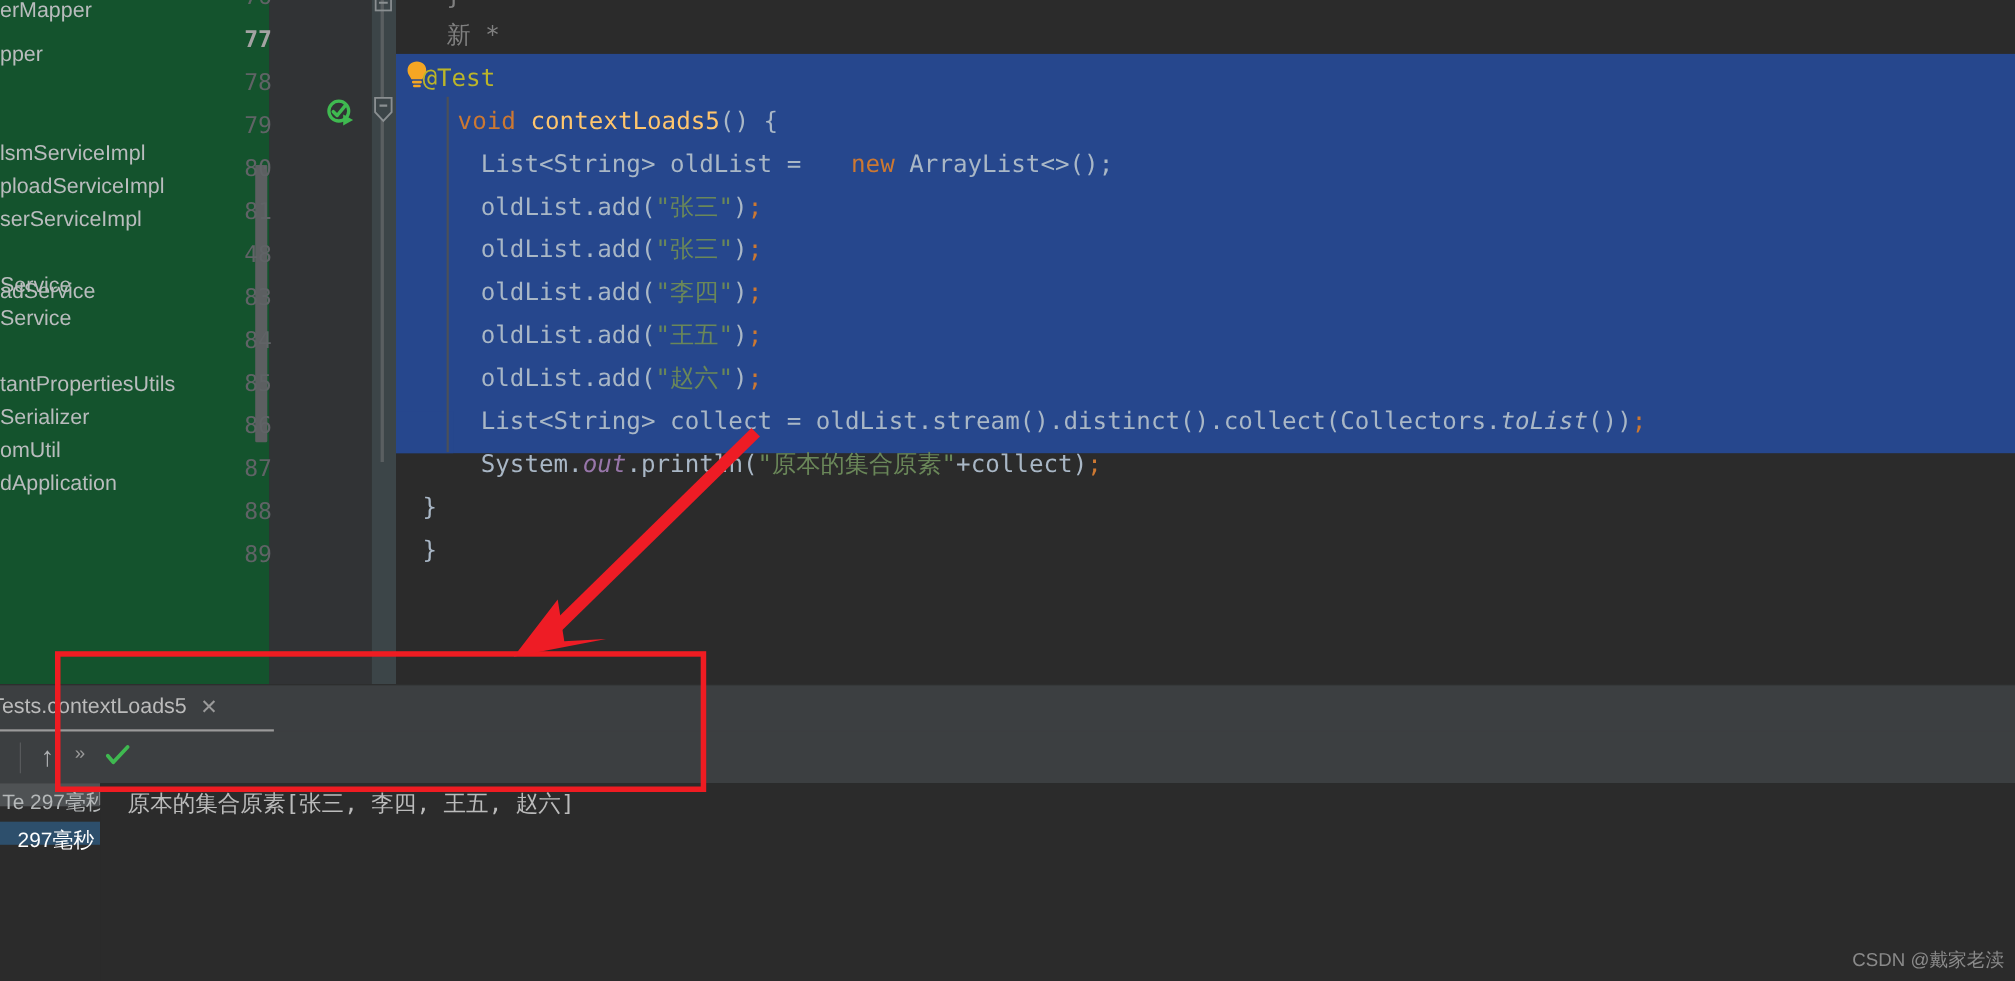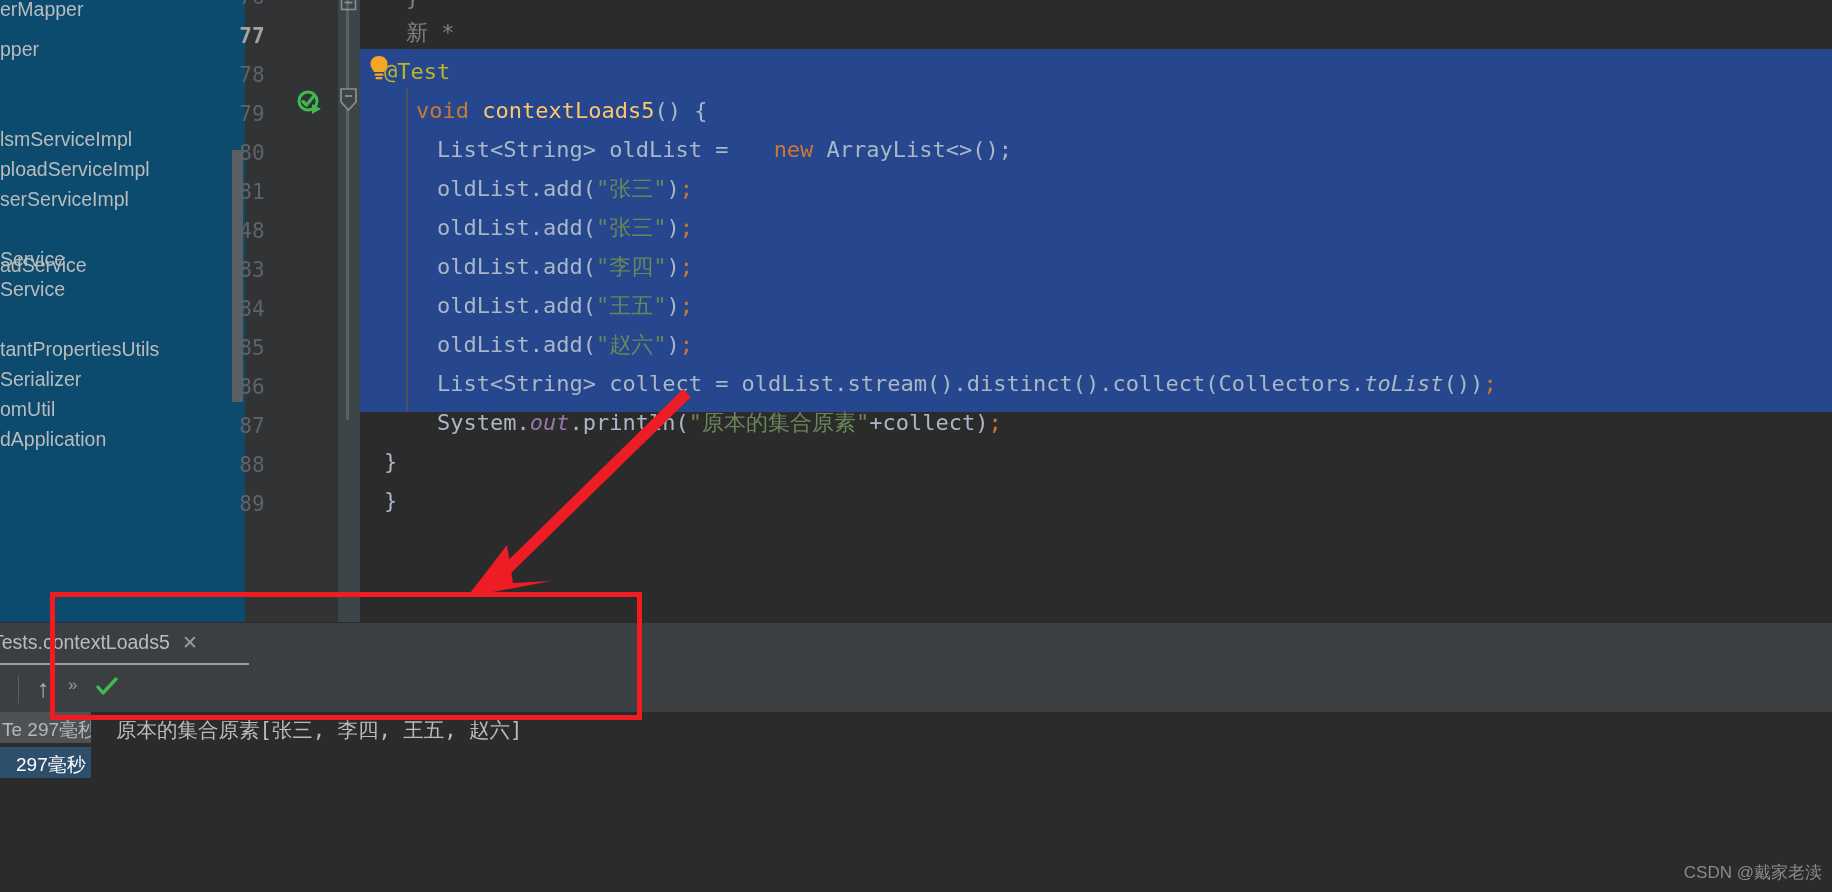--- a/index.html
+++ b/index.html
@@ -7,21 +7,21 @@
     width: 1832px; height: 892px;
     background: #3c3f41;
     font-family: "Liberation Sans", sans-serif;
     overflow: hidden;
   }
   #root { position: relative; width: 1832px; height: 892px; }
 
   
   #project-panel {
     position: absolute; left: 0; top: 0; width: 245px; height: 622px;
-    background: #0c4a6e;
+    background: #14532d;
   }
   .tree-item {
     position: absolute; left: 0;
     font-size: 19.5px; color: #b9bcbd;
     white-space: nowrap; line-height: 35px; height: 35px;
     padding-left: 0px;
   }
   #project-scrollbar {
     position: absolute; left: 232px; top: 150px;
     width: 11px; height: 252px; background: #5c5f61; border-radius: 1px;
@@ -33,21 +33,21 @@
     background: #2b2b2b;
   }
   #gutter {
     position: absolute; left: 0; top: 0; width: 93px; height: 622px;
     background: #313335;
   }
   .linenum {
     position: absolute; right: 56px;
     font-family: "DejaVu Sans Mono", monospace;
     font-size: 21px; color: #606366;
-    line-height: 39px; height: 39px; text-align: center; width: 60px;
+    line-height: 39px; height: 39px; text-align: left; width: 60px;
   }
   .linenum.current { color: #a4a3a3; font-weight: bold; }
 
   #run-gutter-icon {
     position: absolute; left: 52px; top: 90px; width: 26px; height: 26px;
   }
   #fold-strip {
     position: absolute; left: 93px; top: 0; width: 22px; height: 622px;
     background: #3c4548;
   }
@@ -135,21 +135,21 @@
   }
   #tw-body {
     position: absolute; left: 0; top: 90px; width: 1832px; height: 180px;
     background: #2b2b2b;
   }
   #test-tree {
     position: absolute; left: 0; top: 0; width: 91px; height: 180px;
     background: #2b2b2b;
   }
   .tt-row {
-    position: absolute; left: 0; width: 91px; height: 31px;
+    position: absolute; left: 0; width: 91px; height: 21px;
     font-size: 19px; line-height: 35px; white-space: nowrap;
   }
   #tt-row-0 { top: 0; background: #4f5254; color: #b5b8b9; }
   #tt-row-1 { top: 35px; background: #2d4f6c; color: #ffffff; }
   #console {
     position: absolute; left: 91px; top: 0; right: 0; height: 180px;
     background: #2b2b2b;
   }
   #console-text {
     position: absolute; left: 25px; top: 1px;

